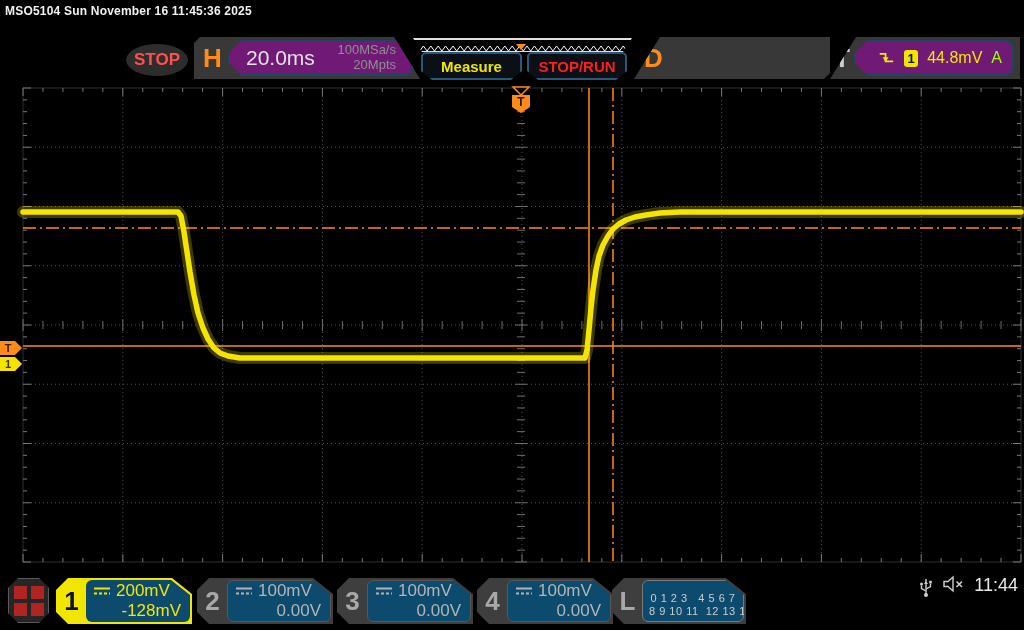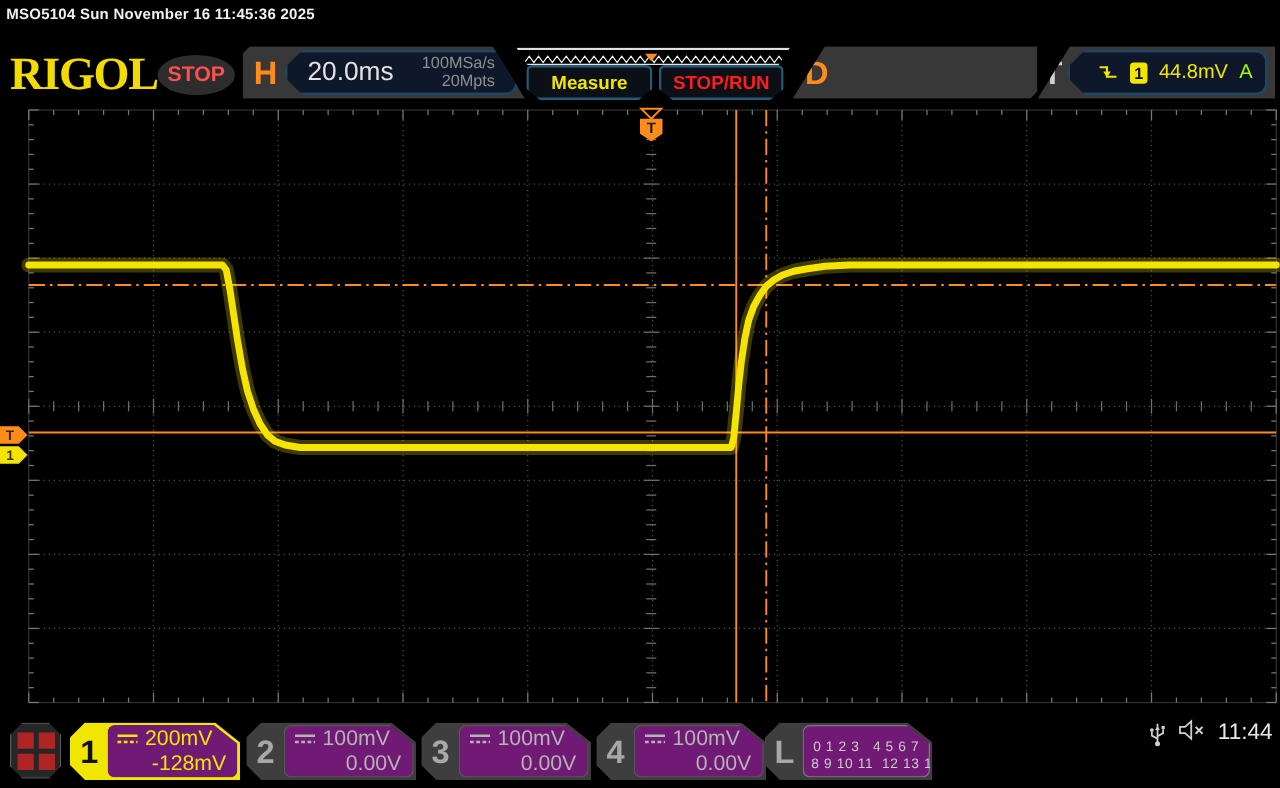--- a/index.html
+++ b/index.html
@@ -13,21 +13,21 @@
   #brand{position:absolute;left:8px;top:38px;font-family:"Liberation Serif",serif;font-weight:bold;
          font-size:37px;color:#f2dc00;letter-spacing:-1px;}
   #stop-oval{position:absolute;left:126px;top:44px;width:62px;height:32px;background:#2d2d2d;
              border-radius:50%;display:flex;align-items:center;justify-content:center;
              color:#ff5050;font-weight:bold;font-size:17px;}
   .hgroup{position:absolute;top:37px;height:42px;background:#383838;}
   #h-group{left:194px;width:226px;clip-path:polygon(6px 0,calc(100% - 26px) 0,100% 100%,0 100%,0 6px);}
   #d-group{left:634px;width:196px;clip-path:polygon(26px 0,100% 0,100% calc(100% - 6px),calc(100% - 6px) 100%,0 100%);}
   #t-group{left:830px;width:190px;clip-path:polygon(26px 0,100% 0,100% 100%,0 100%);}
   .gletter{position:absolute;top:6px;font-weight:bold;font-size:26px;}
-  .vbox{position:absolute;top:3px;bottom:3px;background:#0f172a;border:2px solid #1d4760;border-radius:9px;
+  .vbox{position:absolute;top:3px;bottom:3px;background:#701a75;border:2px solid #1d4760;border-radius:9px;
         display:flex;align-items:center;}
   #h-box{left:34px;width:182px;clip-path:polygon(14px 0,100% 0,100% 100%,14px 100%,0 calc(100% - 14px),0 14px);}
   #d-box{left:32px;width:156px;clip-path:polygon(14px 0,100% 0,100% 100%,14px 100%,0 calc(100% - 14px),0 14px);}
   #t-box{left:24px;width:160px;clip-path:polygon(14px 0,100% 0,100% 100%,14px 100%,0 calc(100% - 14px),0 14px);
          gap:9px;padding:0 10px 0 22px;box-sizing:border-box;}
   #timebase{color:#e2e2e2;font-size:21px;margin-left:16px;}
   #srmd{margin-left:auto;margin-right:16px;text-align:right;color:#8f8f8f;font-size:13px;line-height:1.15;}
   #delay-value{color:#e2e2e2;font-size:20px;margin-left:16px;}
   .tsrc-badge{width:17px;height:17px;background:#f0e600;border-radius:3px;color:#111;font-weight:bold;
               font-size:13px;display:flex;align-items:center;justify-content:center;}
@@ -62,21 +62,21 @@
              border-radius:9px;clip-path:polygon(10px 0,calc(100% - 10px) 0,100% 10px,100% calc(100% - 10px),
              calc(100% - 10px) 100%,10px 100%,0 calc(100% - 10px),0 10px);
              display:grid;grid-template-columns:13px 13px;grid-template-rows:13px 13px;gap:4px;
              align-content:center;justify-content:center;box-sizing:border-box;}
   #apps-icon div{background:#b02424;}
   .ch-badge{position:absolute;top:8px;width:136px;height:46px;}
   .ch-outer{position:absolute;inset:0;
             clip-path:polygon(12px 0,calc(100% - 20px) 0,100% 16px,100% 100%,12px 100%,0 calc(100% - 12px),0 12px);}
   .ch-num{position:absolute;left:0;top:0;width:31px;height:100%;display:flex;align-items:center;justify-content:center;
           font-weight:bold;font-size:26px;}
-  .ch-box{position:absolute;left:30px;top:2px;right:2px;bottom:2px;background:#701a75;border-radius:6px;
+  .ch-box{position:absolute;left:30px;top:2px;right:2px;bottom:2px;background:#0c4a6e;border-radius:6px;
           clip-path:polygon(0 0,calc(100% - 19px) 0,100% 15px,100% 100%,0 100%);
           display:flex;flex-direction:column;justify-content:center;box-sizing:border-box;
           padding:2px 9px 2px 7px;font-size:17px;line-height:1.15;}
   .ch-row1{display:flex;align-items:center;gap:5px;}
   .ch-row2{text-align:right;}
   .ch-active .ch-outer{background:#f0e600;}
   .ch-active .ch-num{color:#111;}
   .ch-active .ch-box{color:#f0e600;}
   .ch-inactive .ch-outer{background:#3e3e3e;}
   .ch-inactive .ch-num{color:#a8a8a8;}
@@ -396,21 +396,20 @@
       <path d="M512 95 H530 V107 L521 113 L512 107 Z" fill="#ff8c1a"></path>
       <text x="521" y="106" text-anchor="middle" fill="#1a1a1a" font-size="12" font-weight="bold" font-family="Liberation Sans, sans-serif">T</text>
       <path d="M0 341 H15 L22 348 L15 355 H0 Z" fill="#ff8c1a"></path>
       <text x="8" y="352" text-anchor="middle" fill="#3a2400" font-size="11" font-weight="bold" font-family="Liberation Sans, sans-serif">T</text>
       <path d="M0 357 H15 L22 364 L15 371 H0 Z" fill="#f5e400"></path>
       <text x="8" y="368" text-anchor="middle" fill="#3a3a00" font-size="11" font-weight="bold" font-family="Liberation Sans, sans-serif">1</text>
     </svg>
 
   <div id="datebar">MSO5104  Sun November 16 11:45:36 2025</div>
 
-  <div id="brand">RIGOL</div>
   <div id="stop-oval">STOP</div>
 
   <div class="hgroup" id="h-group">
     <span class="gletter" style="left:9px;color:#ff8c1a;">H</span>
     <div class="vbox" id="h-box">
       <span id="timebase">20.0ms</span>
       <span id="srmd">
         <span>100MSa/s</span><br>
         <span>20Mpts</span>
       </span>

